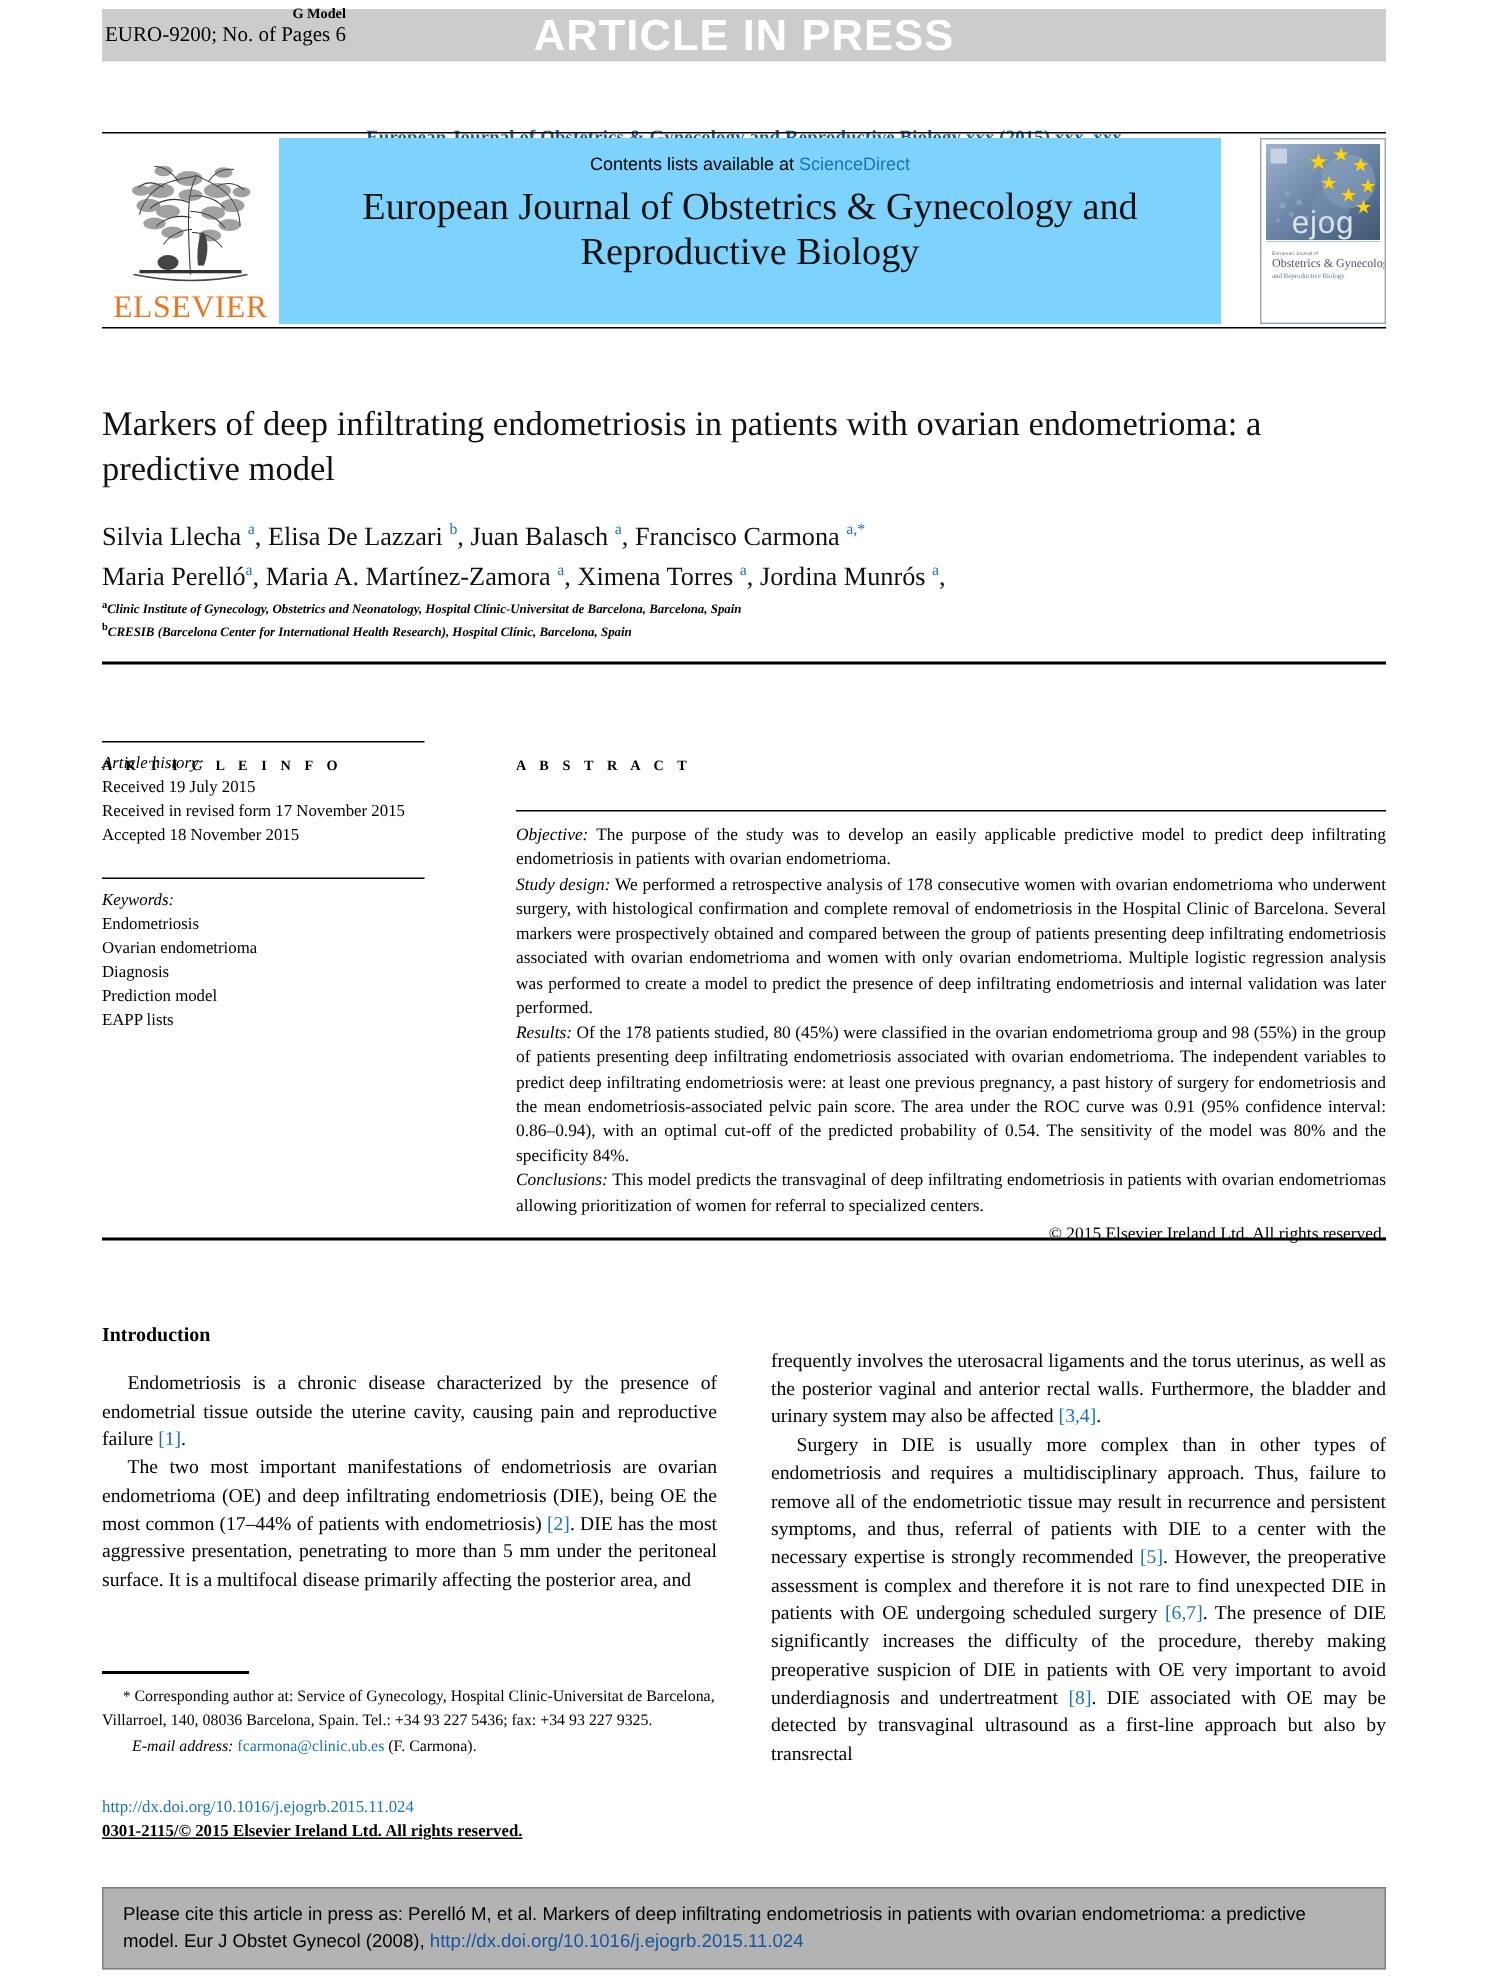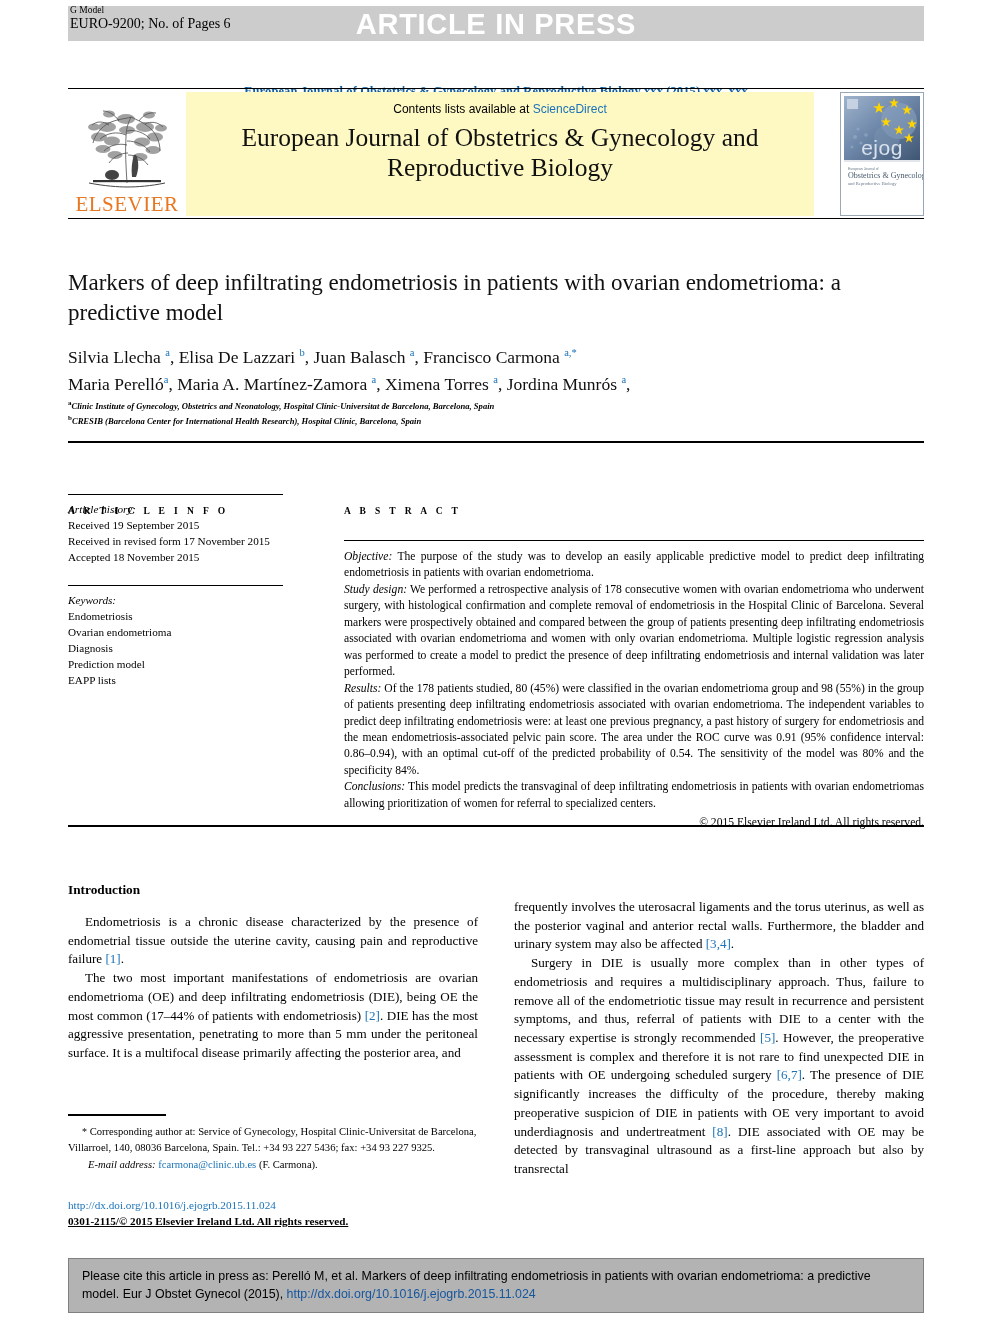--- a/index.html
+++ b/index.html
@@ -32,21 +32,21 @@
     letter-spacing: 0.7px;
     color: #ffffff;
   }
   .gmodel {
     position: absolute;
     left: 70px; top: 5px;
     font-family: "Liberation Serif", serif;
     line-height: 1.18;
     z-index: 3;
   }
-  .gmodel .l1 { font-size: 9.5px; font-weight: normal; }
+  .gmodel .l1 { font-size: 9.5px; font-weight: bold; text-align: right; }
   .gmodel .l2 { font-size: 14px; }
 
   
   .journal-line {
     position: absolute;
     left: 0; right: 0; top: 60px;
     text-align: center;
     color: #115d9c;
     font-family: "Liberation Serif", serif;
     font-weight: bold;
@@ -79,21 +79,21 @@
     font-size: 21px;
     letter-spacing: 0.5px;
     color: #e87722;
     line-height: 1;
     margin-top: 1px;
   }
   .grey-panel {
     position: absolute;
     left: 118px; top: 0;
     width: 628px; height: 124px;
-    background: #fef9c3;
+    background: #7dd3fc;
     text-align: center;
   }
   .contents-line {
     font-family: "Liberation Sans", sans-serif;
     font-size: 12px;
     padding-top: 10px;
     color: #000;
   }
   .contents-line .sd { color: #1a72b8; }
   .journal-title {
@@ -395,21 +395,21 @@
 </div>
 
 <div class="rule-thick" style="top:441px;"></div>
 
 <div class="colhead" style="left:68px; top:466px;">A R T I C L E  I N F O</div>
 <div class="colhead" style="left:344px; top:466px;">A B S T R A C T</div>
 
 <div class="info-col">
   <div class="hr"></div>
   <div class="it">Article history:</div>
-  <div>Received 19 September 2015</div>
+  <div>Received 19 July 2015</div>
   <div>Received in revised form 17 November 2015</div>
   <div>Accepted 18 November 2015</div>
   <div class="hr" style="margin-top:19px;"></div>
   <div class="it">Keywords:</div>
   <div>Endometriosis</div>
   <div>Ovarian endometrioma</div>
   <div>Diagnosis</div>
   <div>Prediction model</div>
   <div>EAPP lists</div>
 </div>
@@ -441,14 +441,14 @@
   <p style="margin:0; text-indent:14px;"><span class="star">*</span><span> Corresponding author at: Service of Gynecology, Hospital Clinic-Universitat de Barcelona, Villarroel, 140, 08036 Barcelona, Spain. Tel.: +34 93 227 5436; fax: +34 93 227 9325.</span></p>
   <p style="margin:2px 0 0 0; text-indent:20px;"><span class="em">E-mail address:</span><span class="link"> fcarmona@clinic.ub.es</span><span> (F. Carmona).</span></p>
 </div>
 
 <div class="doi-block">
   <div class="doi">http://dx.doi.org/10.1016/j.ejogrb.2015.11.024</div>
   <div class="issn">0301-2115/© 2015 Elsevier Ireland Ltd. All rights reserved.</div>
 </div>
 
 <div class="cite-box">
-  <div class="cite-inner"><span>Please cite this article in press as: Perelló M, et al. Markers of deep infiltrating endometriosis in patients with ovarian endometrioma: a predictive model. Eur J Obstet Gynecol (2015), </span><span class="doi">http://dx.doi.org/10.1016/j.ejogrb.2015.11.024</span></div>
+  <div class="cite-inner"><span>Please cite this article in press as: Perelló M, et al. Markers of deep infiltrating endometriosis in patients with ovarian endometrioma: a predictive model. Eur J Obstet Gynecol (2008), </span><span class="doi">http://dx.doi.org/10.1016/j.ejogrb.2015.11.024</span></div>
 </div>
 
 </body></html>

